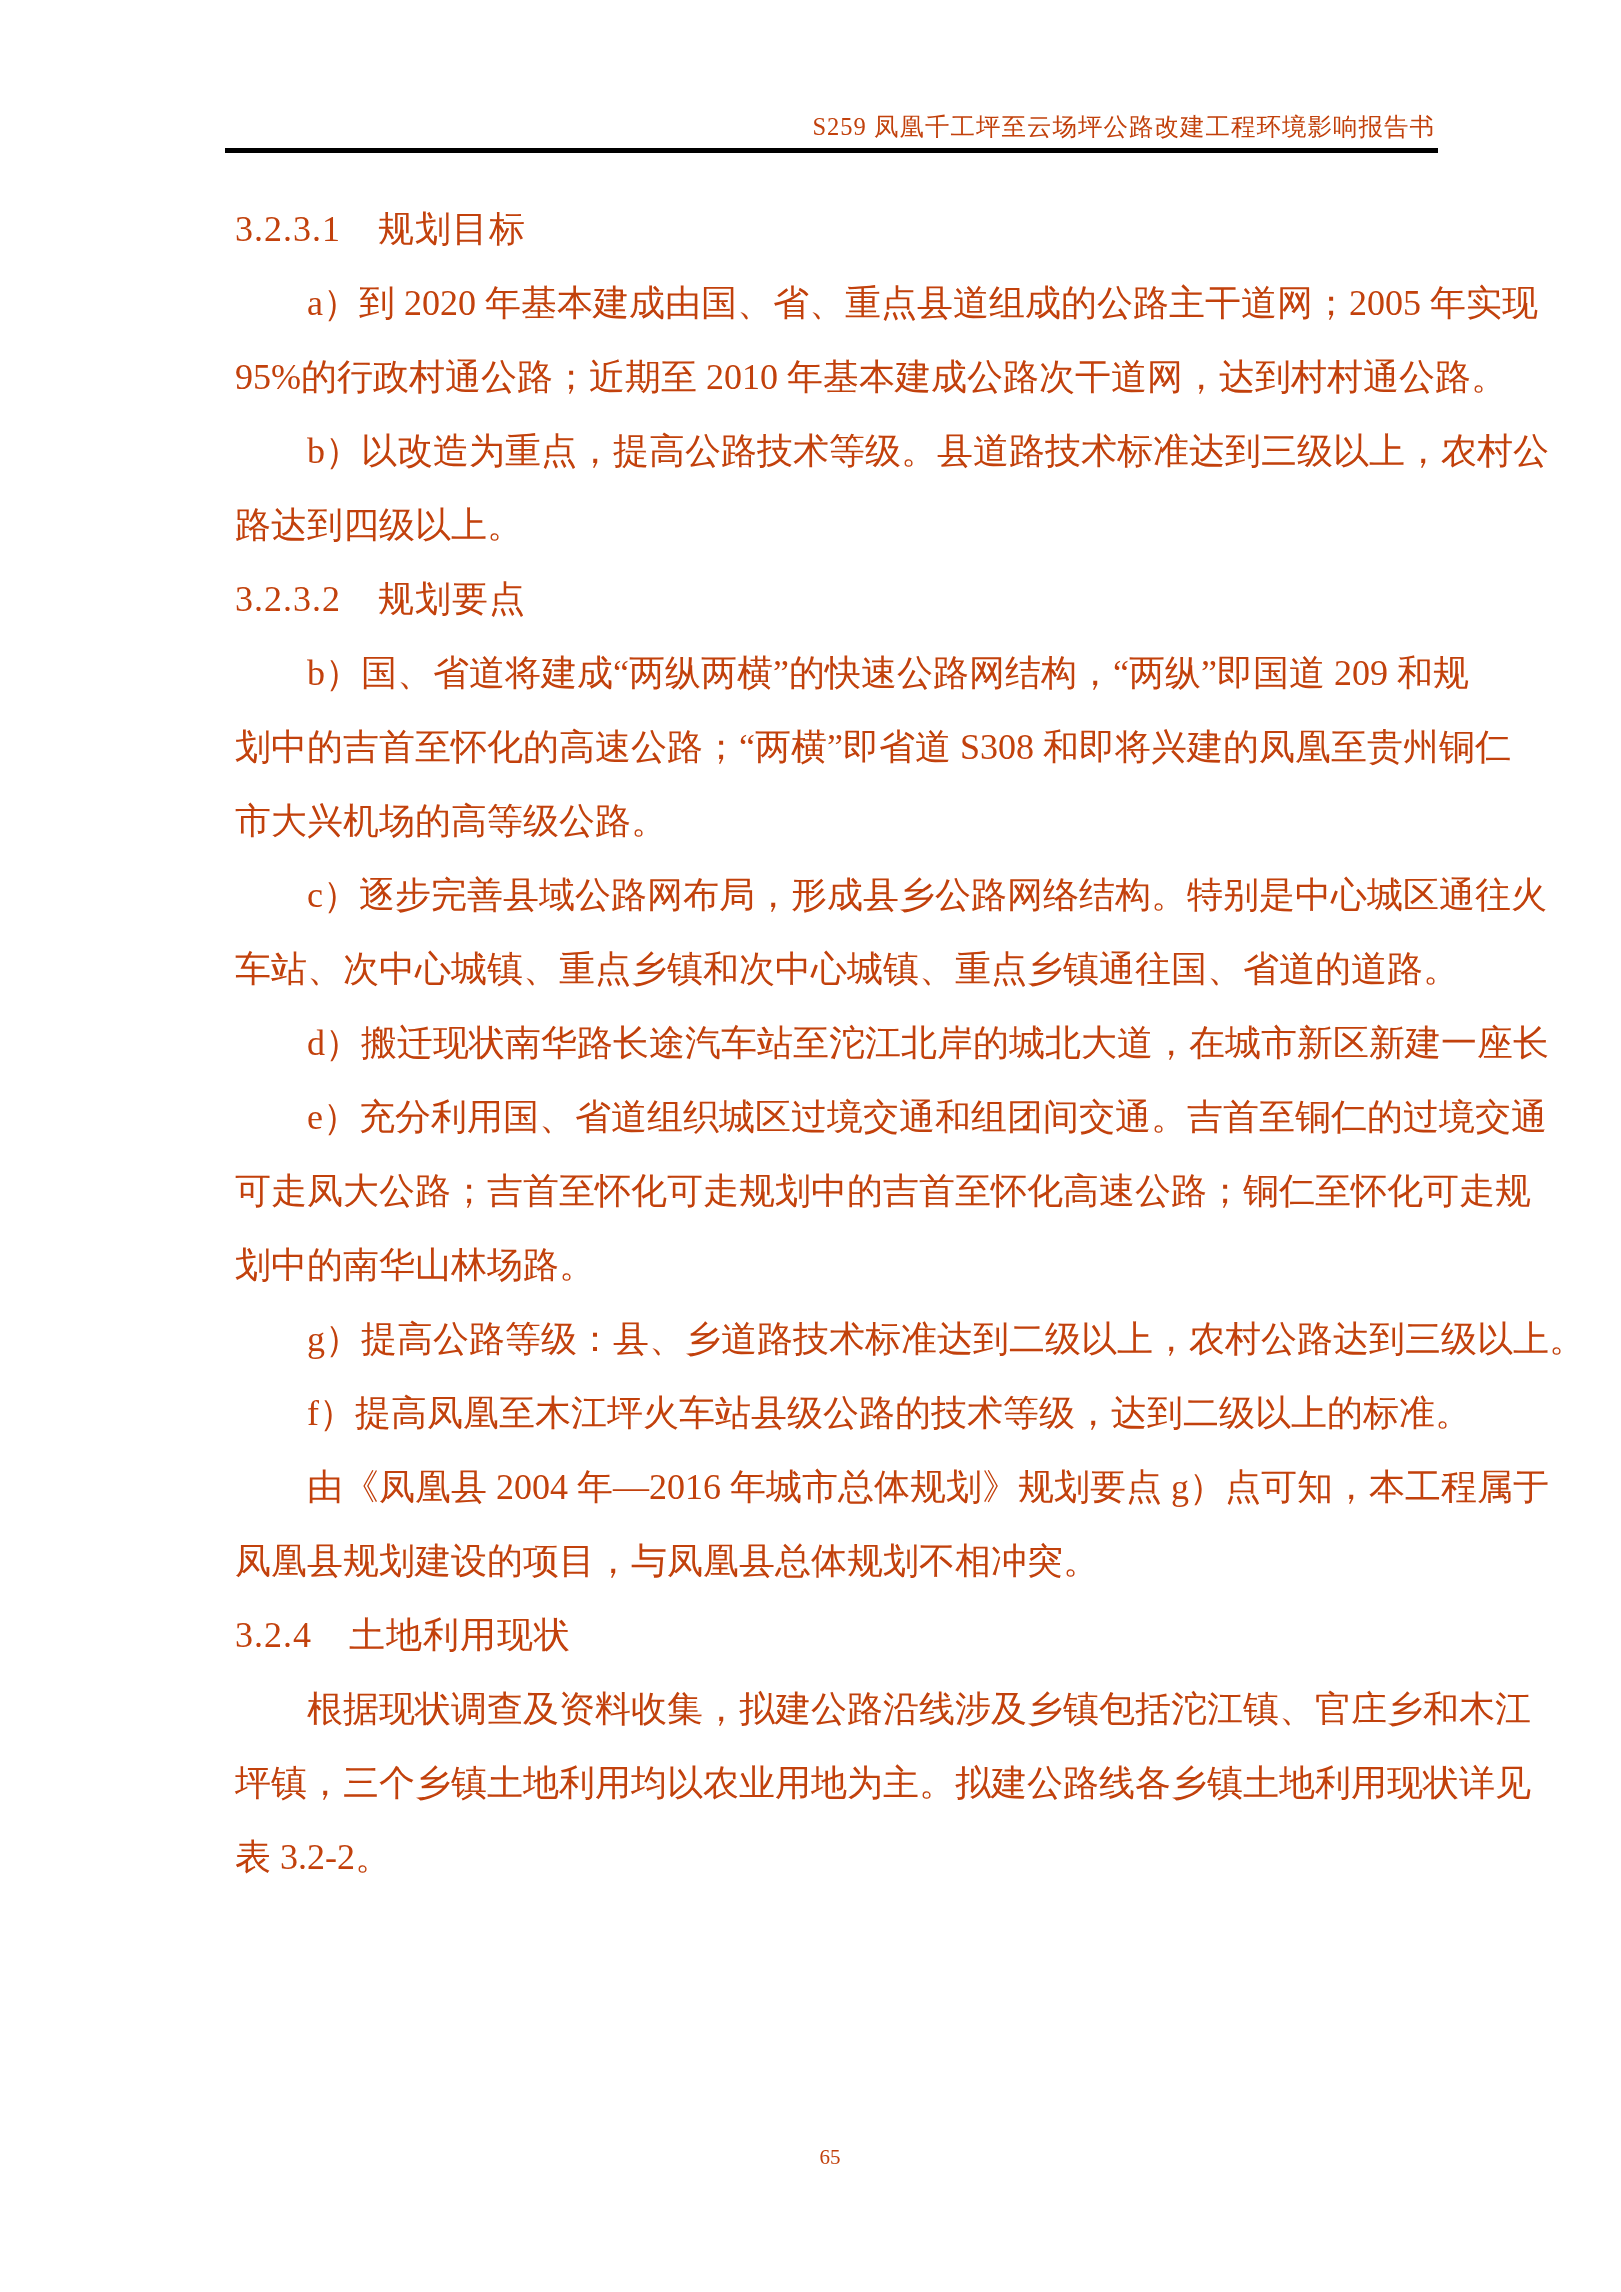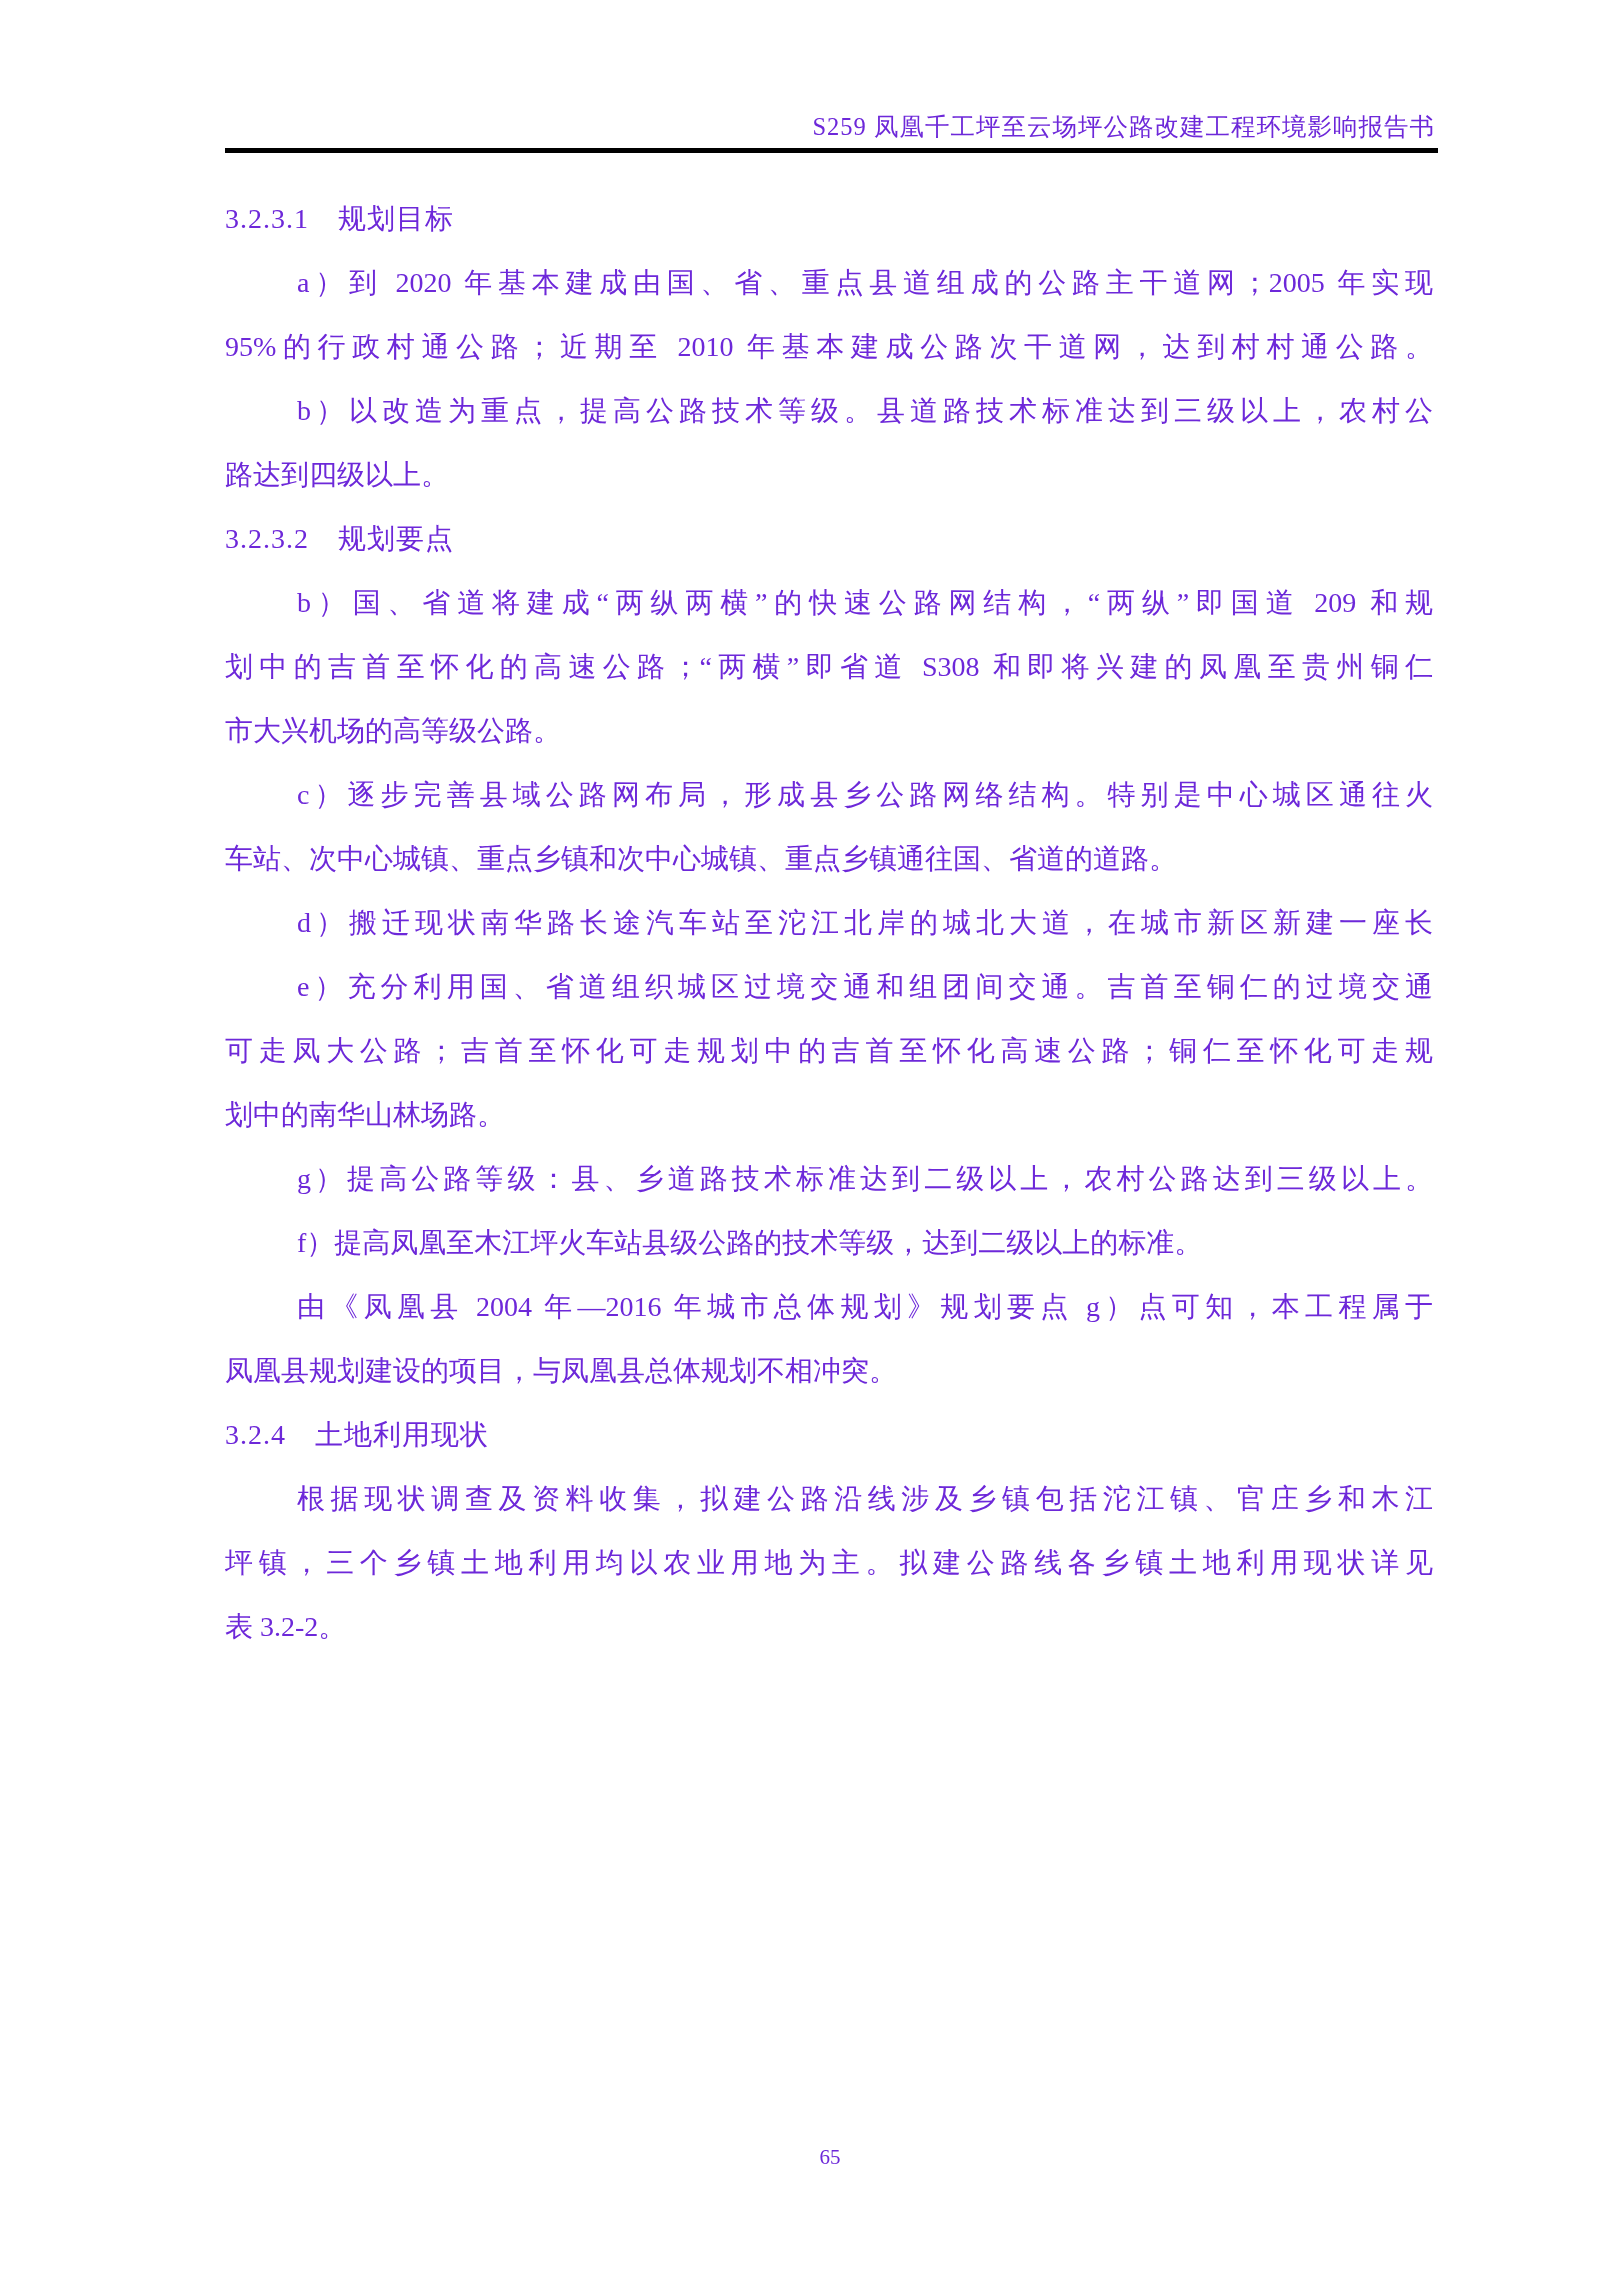--- a/index.html
+++ b/index.html
@@ -1,21 +1,21 @@
 <!DOCTYPE html>
 <html><head>
 <meta charset="utf-8">
 <style>
   html, body { margin: 0; padding: 0; background: #ffffff; }
   .page {
     position: relative;
     width: 1621px;
     height: 2293px;
     background: #ffffff;
-    color: #6d28d9;
+    color: #c2410c;
     font-family: "Liberation Serif", "DejaVu Serif", serif;
     overflow: hidden;
   }
   
   .header-title {
     position: absolute;
     left: 225px;
     width: 1210px;
     top: 110px;
     text-align: right;
@@ -33,25 +33,25 @@
     background: #000000;
   }
   
   .doc-body {
     position: absolute;
     left: 225px;
     top: 187px;
     width: 1208px;
   }
   .ln {
-    margin: 0;
+    margin: 10px;
     padding: 0;
     height: 64px;
     line-height: 64px;
-    font-size: 28px;
+    font-size: 36px;
     white-space: nowrap;
     text-align: left;
   }
   
   .ln.i { padding-left: 72px; }
   
   .ln.f {
     text-align: justify;
     text-align-last: justify;
     -moz-text-align-last: justify;

